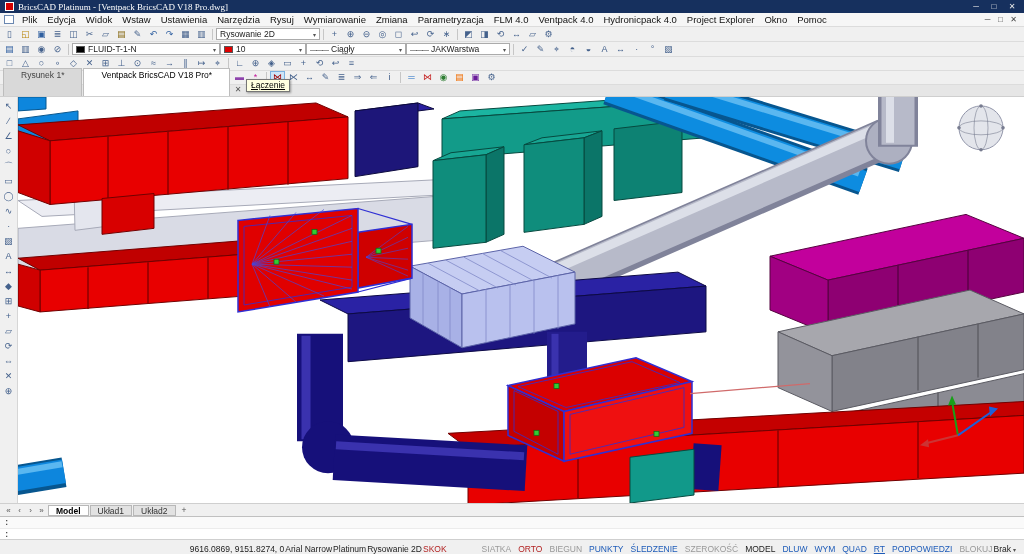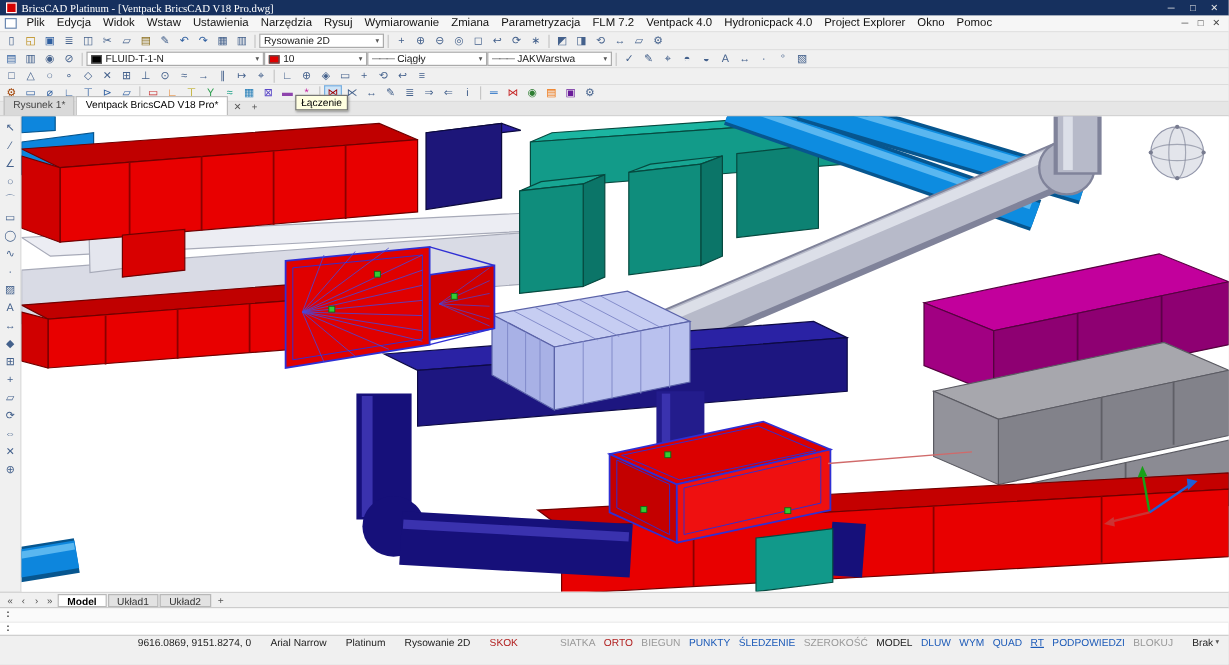--- a/index.html
+++ b/index.html
@@ -26,21 +26,21 @@
   .tbicon.hl { background:#cde4f7; border:1px solid #7ab0e0; line-height:11px; }
   .tbsep { width:1px; height:11px; background:#c6c6c6; margin:0 3px; flex:0 0 auto; }
   .tbdd { height:12px; background:#fff; border:1px solid #ababab; font-size:8.5px; color:#222; display:flex; align-items:center; gap:3px; padding:0 3px; white-space:nowrap; }
   .dda { margin-left:auto; font-size:6px; color:#555; }
   .sw { width:9px; height:7px; border:1px solid #555; display:inline-block; flex:0 0 auto; }
   .wsdd { width:104px; } .lyrdd { width:148px; } .clrdd { width:86px; } .ltdd { width:100px; } .lwdd { width:104px; }
   .ltprev { color:#333; letter-spacing:-1px; font-size:7px; }
 
   .tabbar { height:12px; background:#e6e6e6; border-bottom:1px solid #cfcfcf; display:flex; align-items:flex-end; font-size:8.5px; padding-left:3px; flex:0 0 auto; }
   .dtabs { display:flex; }
-  .dtab { padding:0 7px; height:16px; line-height:12px; background:#d9d9d9; border:1px solid #bdbdbd; border-bottom:none; color:#444; margin-right:1px; white-space:nowrap; }
+  .dtab { padding:0 17px; height:28px; line-height:12px; background:#d9d9d9; border:1px solid #bdbdbd; border-bottom:none; color:#444; margin-right:1px; white-space:nowrap; }
   .dtab.active { background:#ffffff; color:#000; }
   .tabx, .tabadd { width:14px; height:12px; line-height:12px; text-align:center; color:#555; font-size:8px; }
 
   .main { flex:1 1 auto; display:flex; min-height:0; }
   .lefttb { width:18px; background:#f0f0f0; border-right:1px solid #d6d6d6; display:flex; flex-direction:column; align-items:center; padding-top:2px; gap:1px; flex:0 0 auto; }
   .lefttb .tbicon { width:15px; height:14px; line-height:14px; }
   .viewport { flex:1; position:relative; background:#fff; min-width:0; }
   .viewport svg { display:block; width:100%; height:100%; }
 
   .layoutbar { height:13px; background:#f0f0f0; border-top:1px solid #cfcfcf; display:flex; align-items:center; font-size:8.5px; padding-left:3px; gap:1px; flex:0 0 auto; }
@@ -48,25 +48,25 @@
   .lnav { width:11px; text-align:center; color:#555; font-size:8px; }
   .ltabs { display:flex; }
   .ltab { padding:0 7px; height:11px; line-height:11px; background:#e2e2e2; border:1px solid #b8b8b8; margin-right:1px; color:#333; }
   .ltab.active { background:#fff; font-weight:bold; color:#000; }
   .ladd { width:13px; text-align:center; color:#555; }
 
   .cmd { height:23px; background:#fff; border-top:1px solid #c0c0c0; font-family:"DejaVu Sans Mono", monospace; font-size:9px; color:#333; display:flex; flex-direction:column; flex:0 0 auto; }
   .cmd-hist { flex:1; background:#fafafa; border-bottom:1px solid #ececec; padding:0 4px; line-height:11px; }
   .cmd-prompt { flex:1; padding:0 4px; line-height:11px; }
 
-  .statusbar { height:25px; background:#f0f0f0; border-top:1px solid #cfcfcf; display:flex; align-items:flex-start; font-size:8.5px; color:#222; gap:16px; padding:0 8px; flex:0 0 auto; white-space:nowrap; }
+  .statusbar { height:15px; background:#f0f0f0; border-top:1px solid #cfcfcf; display:flex; align-items:flex-end; font-size:8.5px; color:#222; gap:1px; padding:0 8px; flex:0 0 auto; white-space:nowrap; }
   .status-toggle { cursor:default; }
   .selwrap { display:flex; align-items:center; gap:2px; }
 
-  .tooltip { position:absolute; left:246px; top:79px; height:13px; line-height:11px; background:#ffffe1; border:1px solid #767676; padding:0 4px; font-size:8.5px; color:#000; z-index:60; box-shadow:1px 1px 2px rgba(0,0,0,.35); }
+  .tooltip { position:absolute; left:246px; top:79px; height:13px; line-height:11px; background:#ffffe1; border:1px solid #767676; padding:0 4px; font-size:8.5px; color:#000; z-index:60; box-shadow:1px 1px 2px rgba(0,0,0,.35);text-decoration:underline; }
 </style>
 </head>
 <body>
 
 <div class="app">
 
   <div class="titlebar">
     <span class="appicon"></span>
     <span class="title-text">BricsCAD Platinum - [Ventpack BricsCAD V18 Pro.dwg]</span>
     <span class="spacer"></span>
@@ -81,21 +81,21 @@
         <span class="menu-item">Plik</span>
         <span class="menu-item">Edycja</span>
         <span class="menu-item">Widok</span>
         <span class="menu-item">Wstaw</span>
         <span class="menu-item">Ustawienia</span>
         <span class="menu-item">Narzędzia</span>
         <span class="menu-item">Rysuj</span>
         <span class="menu-item">Wymiarowanie</span>
         <span class="menu-item">Zmiana</span>
         <span class="menu-item">Parametryzacja</span>
-        <span class="menu-item">FLM 7.2</span>
+        <span class="menu-item">FLM 4.0</span>
         <span class="menu-item">Ventpack 4.0</span>
         <span class="menu-item">Hydronicpack 4.0</span>
         <span class="menu-item">Project Explorer</span>
         <span class="menu-item">Okno</span>
         <span class="menu-item">Pomoc</span>
       </span>
     <span class="spacer"></span>
     <span class="childctrl">─</span>
     <span class="childctrl">□</span>
     <span class="childctrl">✕</span>

